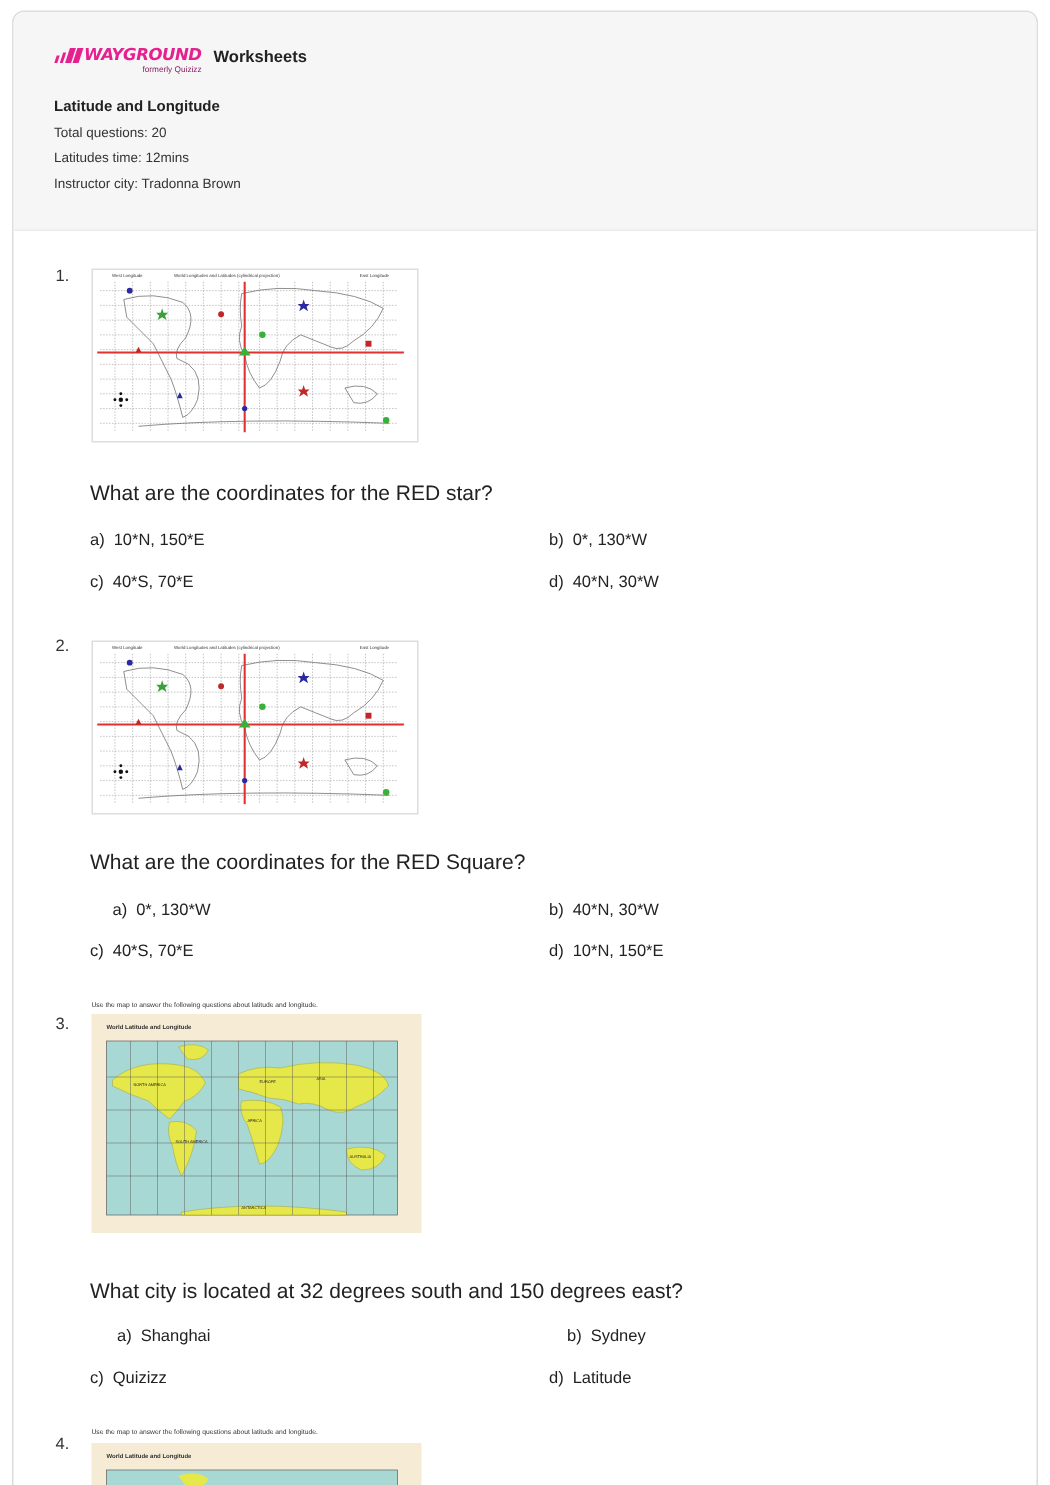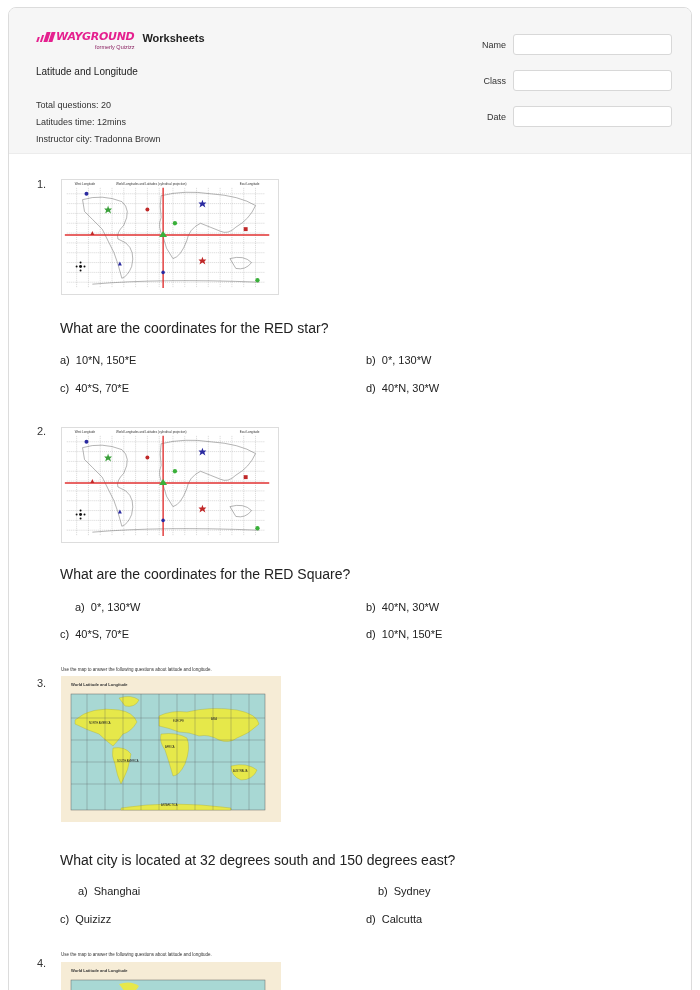--- a/index.html
+++ b/index.html
@@ -18,21 +18,21 @@
     .logo { display: flex; flex-direction: column; align-items: flex-end; }
     .logo-main { display: flex; align-items: center; }
     .logo-mark { width: 18px; height: 10px; position: relative; margin-right: 2px; }
     .logo-mark span { position: absolute; bottom: 0; background: #e5208f; transform: skewX(-18deg); }
     .logo-text { font-family: "DejaVu Sans", sans-serif; font-weight: bold; font-style: italic;
       font-size: 11px; color: #e5208f; letter-spacing: -0.3px; }
     .logo-sub { font-size: 5.5px; color: #8a2060; margin-top: 1px; }
     .brand-title { font-size: 11px; font-weight: bold; color: #222; margin-left: 8px; margin-top: -4px; }
 
     .meta { position: absolute; left: 27px; top: 58px; }
-    .meta .title { font-size: 10px; font-weight: normal; color: #222; margin-bottom: 23px; }
+    .meta .title { font-size: 10px; font-weight: bold; color: #222; margin-bottom: 6px; }
     .meta .line { font-size: 9px; color: #333; margin-bottom: 6px; line-height: 11px; }
 
     .fields { position: absolute; left: 460px; top: 26px; }
     .field { display: flex; align-items: center; height: 21px; margin-bottom: 15px; }
     .field-label { width: 37px; text-align: right; font-size: 9px; color: #333; margin-right: 7px; }
     .field-input { width: 159px; height: 21px; background: #fff; border: 1px solid #d8d8d8; border-radius: 3px;
       font-family: "Liberation Sans", sans-serif; font-size: 9px; padding: 0 5px; }
 
     .question { position: absolute; left: 0; width: 684px; }
     .qnum { position: absolute; left: 28px; font-size: 11px; color: #333; }
@@ -67,34 +67,20 @@
       <span class="brand-title">Worksheets</span>
     </div>
 
     <div class="meta">
       <div class="title">Latitude and Longitude</div>
       <div class="line">Total questions: 20</div>
       <div class="line">Latitudes time: 12mins</div>
       <div class="line">Instructor city: Tradonna Brown</div>
     </div>
 
-    <div class="fields">
-      <div class="field">
-        <span class="field-label">Name</span>
-        <input class="field-input" type="text" value="" style="">
-      </div>
-      <div class="field">
-        <span class="field-label">Class</span>
-        <input class="field-input" type="text" value="" style="">
-      </div>
-      <div class="field">
-        <span class="field-label">Date</span>
-        <input class="field-input" type="text" value="" style="">
-      </div>
-    </div>
   </div>
 
   <div class="question" style="top:163px;">
     <span class="qnum" style="top:7px;">1.</span>
     <svg class="qimg gridmap" style="top:8px;" width="218" height="116" viewBox="0 0 218 116">
       <g stroke="#999" stroke-width="0.4" stroke-dasharray="1,1">
         <line x1="4" y1="14" x2="206" y2="14"></line>
           <line x1="4" y1="24" x2="206" y2="24"></line>
           <line x1="4" y1="34" x2="206" y2="34"></line>
         <line x1="4" y1="44" x2="206" y2="44"></line>
@@ -264,21 +250,21 @@
       <text x="150" y="44" font-size="2.6" fill="#222" font-family="Liberation Sans, sans-serif">ASIA</text>
       <text x="104" y="72" font-size="2.6" fill="#222" font-family="Liberation Sans, sans-serif">AFRICA</text>
       <text x="56" y="86" font-size="2.6" fill="#222" font-family="Liberation Sans, sans-serif">SOUTH AMERICA</text>
       <text x="172" y="96" font-size="2.6" fill="#222" font-family="Liberation Sans, sans-serif">AUSTRALIA</text>
       <text x="100" y="130" font-size="2.6" fill="#222" font-family="Liberation Sans, sans-serif">ANTARCTICA</text>
     </svg>
     <div class="qtext" style="top:189px;">What city is located at 32 degrees south and 150 degrees east?</div>
     <div class="opt" style="left:69px;top:222px;"><span class="letter">a)</span><span>Shanghai</span></div>
     <div class="opt" style="left:357px;top:222px;margin-left:12px;"><span class="letter">b)</span><span>Sydney</span></div>
     <div class="opt" style="left:51px;top:250px;"><span class="letter">c)</span><span>Quizizz</span></div>
-    <div class="opt" style="left:357px;top:250px;"><span class="letter">d)</span><span>Calcutta</span></div>
+    <div class="opt" style="left:357px;top:250px;"><span class="letter">d)</span><span>Latitude</span></div>
   </div>
 
   <div class="question" style="top:941px;">
     <span class="qnum" style="top:8px;">4.</span>
     <span class="caption" style="top:3px;">Use the map to answer the following questions about latitude and longitude.</span>
     <svg class="qimg colormap" style="top:13px;" width="220" height="146" viewBox="0 0 220 146">
       <rect x="10" y="18" width="194" height="116" fill="#a8d8d4" stroke="#666" stroke-width="0.5"></rect>
       <g fill="#e6e84a">
           <path d="M58 22 Q70 18 78 24 Q74 32 64 30 Z"></path>
         </g>

